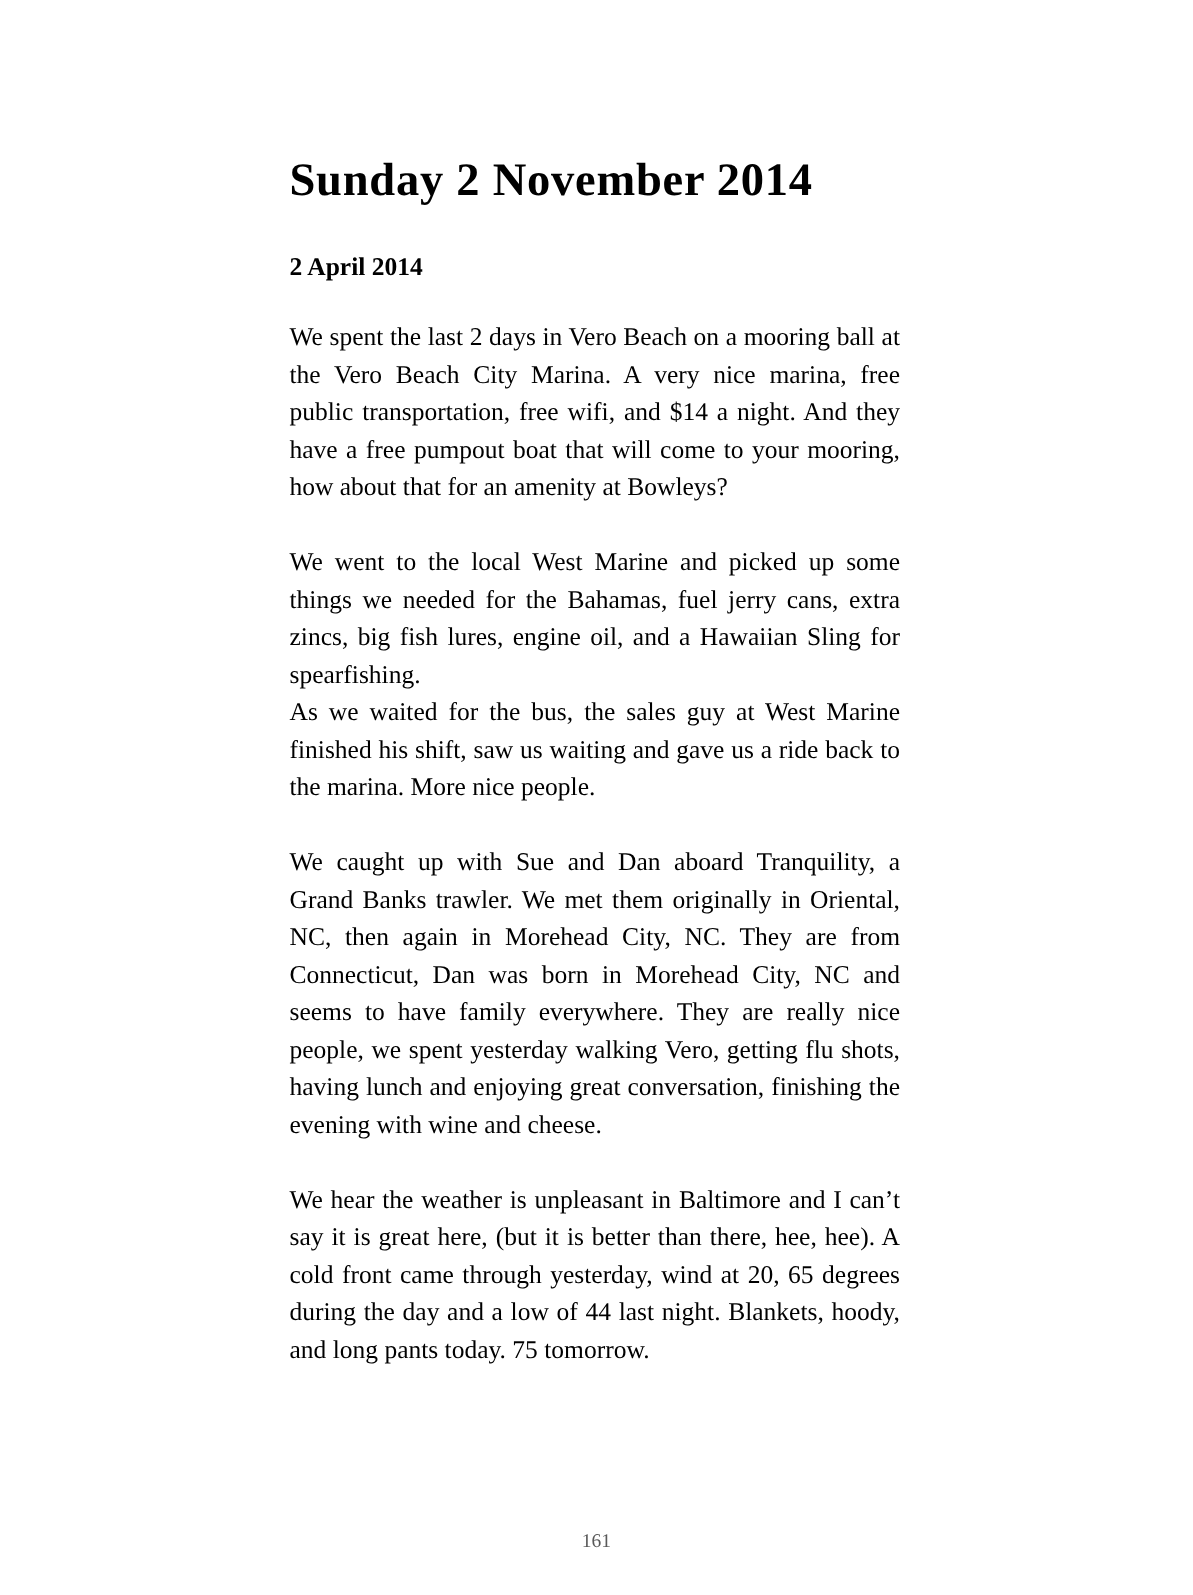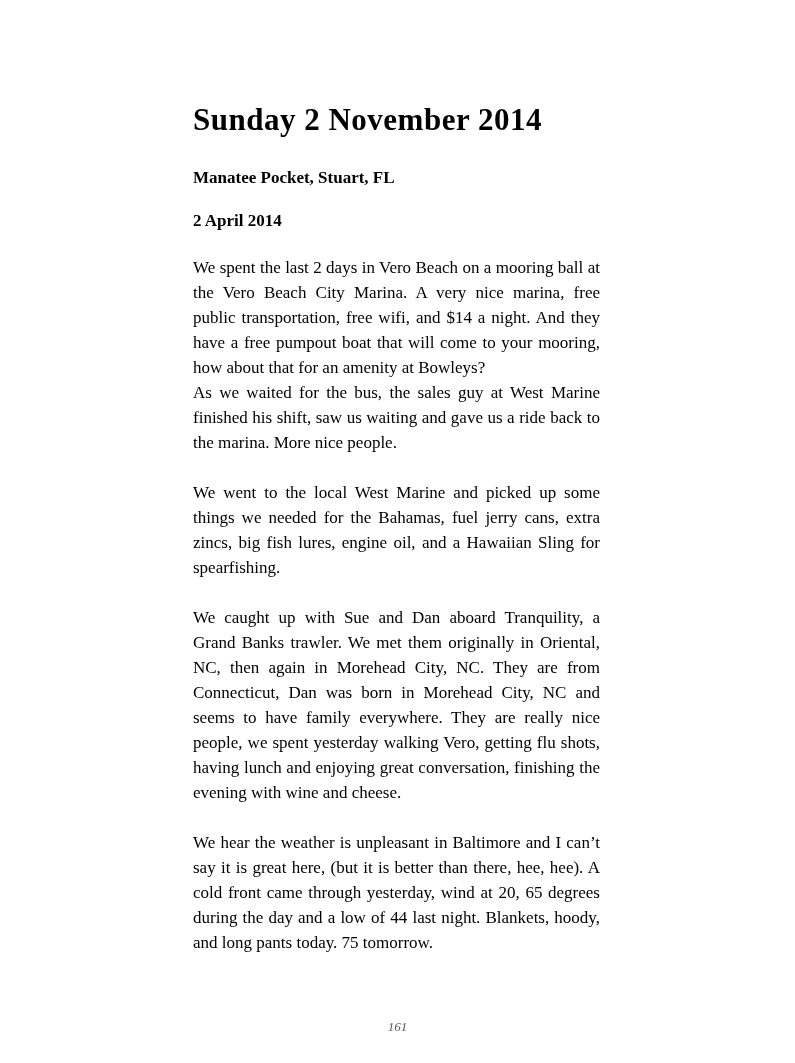--- a/index.html
+++ b/index.html
@@ -49,39 +49,37 @@
   .page-number {
     position: absolute;
     left: 0;
     right: 0;
     bottom: 28px;
     text-align: center;
     font-size: 13px;
     font-weight: normal;
     color: #595959;
     font-family: "Liberation Serif", "DejaVu Serif", serif;
-    font-style: italic;
   }
 </style>
 </head>
 <body>
 
 <div class="page">
 
   <h1 class="doc-title">Sunday 2 November 2014</h1>
 
-  <p class="subhead">Manatee Pocket, Stuart, FL</p>
 
   <p class="subhead">2 April 2014</p>
 
   <p class="body-para first">We spent the last 2 days in Vero Beach on a mooring ball at the Vero Beach City Marina. A very nice marina, free public transportation, free wifi, and $14 a night. And they have a free pumpout boat that will come to your mooring, how about that for an amenity at Bowleys?</p>
 
+  <p class="body-para">We went to the local West Marine and picked up some things we needed for the Bahamas, fuel jerry cans, extra zincs, big fish lures, engine oil, and a Hawaiian Sling for spearfishing.</p>
+
   <p class="body-para no-gap">As we waited for the bus, the sales guy at West Marine finished his shift, saw us waiting and gave us a ride back to the marina. More nice people.</p>
-
-  <p class="body-para">We went to the local West Marine and picked up some things we needed for the Bahamas, fuel jerry cans, extra zincs, big fish lures, engine oil, and a Hawaiian Sling for spearfishing.</p>
 
   <p class="body-para">We caught up with Sue and Dan aboard Tranquility, a Grand Banks trawler. We met them originally in Oriental, NC, then again in Morehead City, NC. They are from Connecticut, Dan was born in Morehead City, NC and seems to have family everywhere. They are really nice people, we spent yesterday walking Vero, getting flu shots, having lunch and enjoying great conversation, finishing the evening with wine and cheese.</p>
 
   <p class="body-para">We hear the weather is unpleasant in Baltimore and I can’t say it is great here, (but it is better than there, hee, hee). A cold front came through yesterday, wind at 20, 65 degrees during the day and a low of 44 last night. Blankets, hoody, and long pants today. 75 tomorrow.</p>
 
 
   <div class="page-number">161</div>
 
 </div>
 

